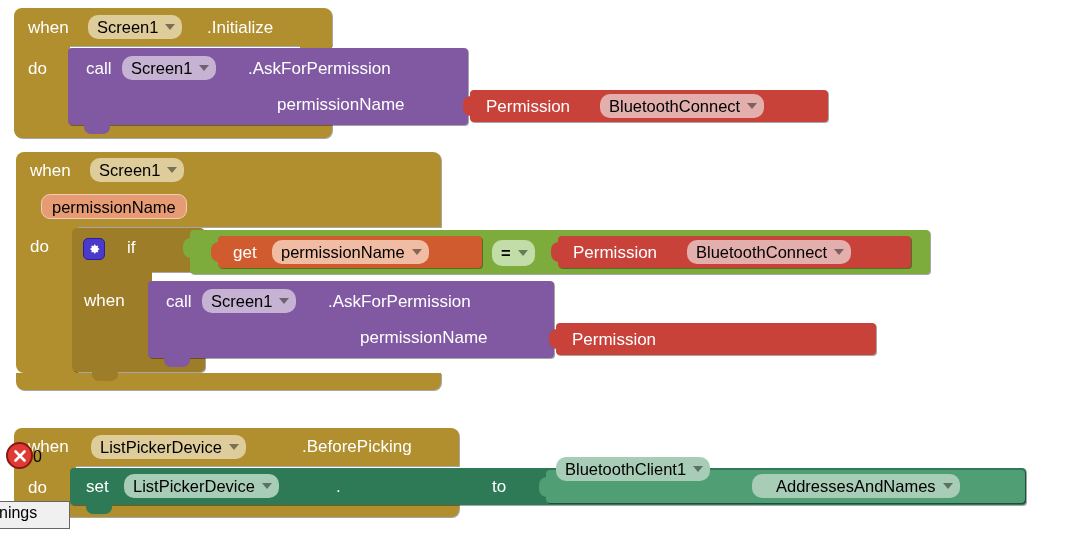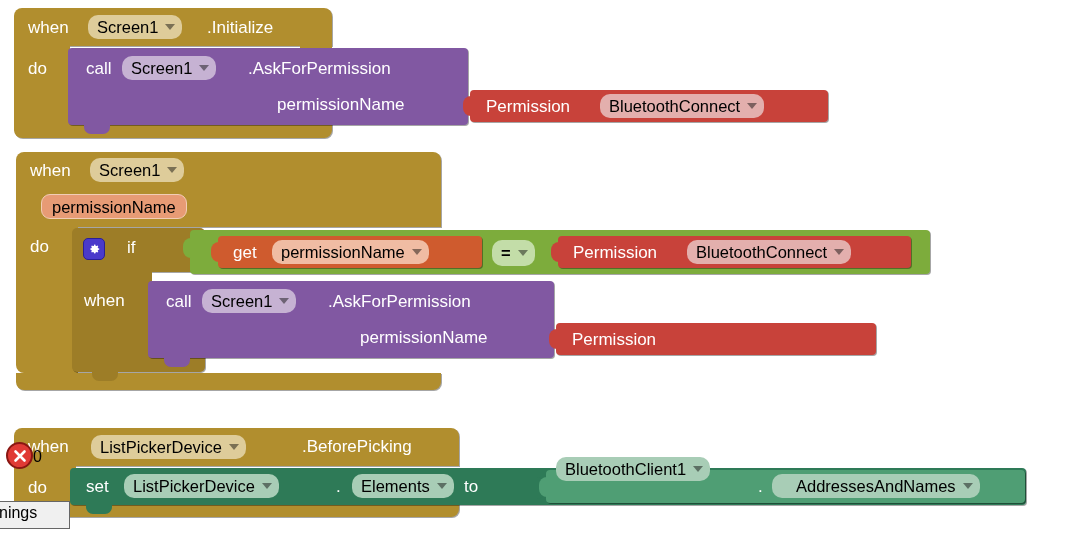--- a/index.html
+++ b/index.html
@@ -259,35 +259,31 @@
   <div class="lbl" style="left:28px; top:479px;">do</div>
 
   <div class="blk green-dk shadow" style="left:70px; top:468px; width:956px; height:37px; border-radius:4px;"></div>
   <div class="notch-dn green-dk" style="left:86px; top:505px;"></div>
   <div class="lbl" style="left:86px; top:478px;">set</div>
   <div class="field f-dkgrn" style="left:124px; top:474px;">
     <span>ListPickerDevice</span>
     <span class="caret"></span>
   </div>
   <div class="lbl" style="left:336px; top:478px;">.</div>
-  <div class="field f-dkgrn" style="left:352px; top:474px;">
-    <span>Elements</span>
-    <span class="caret"></span>
-  </div>
-  <div class="lbl" style="left:464px; top:478px;">to</div>
+  <div class="lbl" style="left:492px; top:478px;">to</div>
   <div class="plug green-dk" style="left:534px; top:477px;"></div>
 
   <div class="blk" style="left:546px; top:470px; width:479px; height:33px; border-radius:4px; background:#4F9E74; box-shadow:1px 1px 0 rgba(0,0,0,0.35);"></div>
   <div class="blk" style="left:539px; top:477px; width:12px; height:20px; border-radius:8px 0 0 8px; background:#4F9E74;"></div>
   <div class="field f-dkgrn" style="left:556px; top:457px;text-align:center;">
     <span>BluetoothClient1</span>
     <span class="caret"></span>
   </div>
   <div class="lbl" style="left:758px; top:478px;">.</div>
-  <div class="field f-dkgrn" style="left:772px; top:474px;padding-left:24px;">
+  <div class="field f-dkgrn" style="left:752px; top:474px;padding-left:24px;">
     <span>AddressesAndNames</span>
     <span class="caret"></span>
   </div>
 
   <div id="warn-panel" style="left:0px; top:410px; width:80px; height:127px;">
 
     <svg class="tri" style="left:10px; top:2px;" width="34" height="22" viewBox="0 0 34 22">
       <polygon points="17,2 32,20 2,20" fill="#F2F2F2" stroke="#000000" stroke-width="2"></polygon>
     </svg>
 

